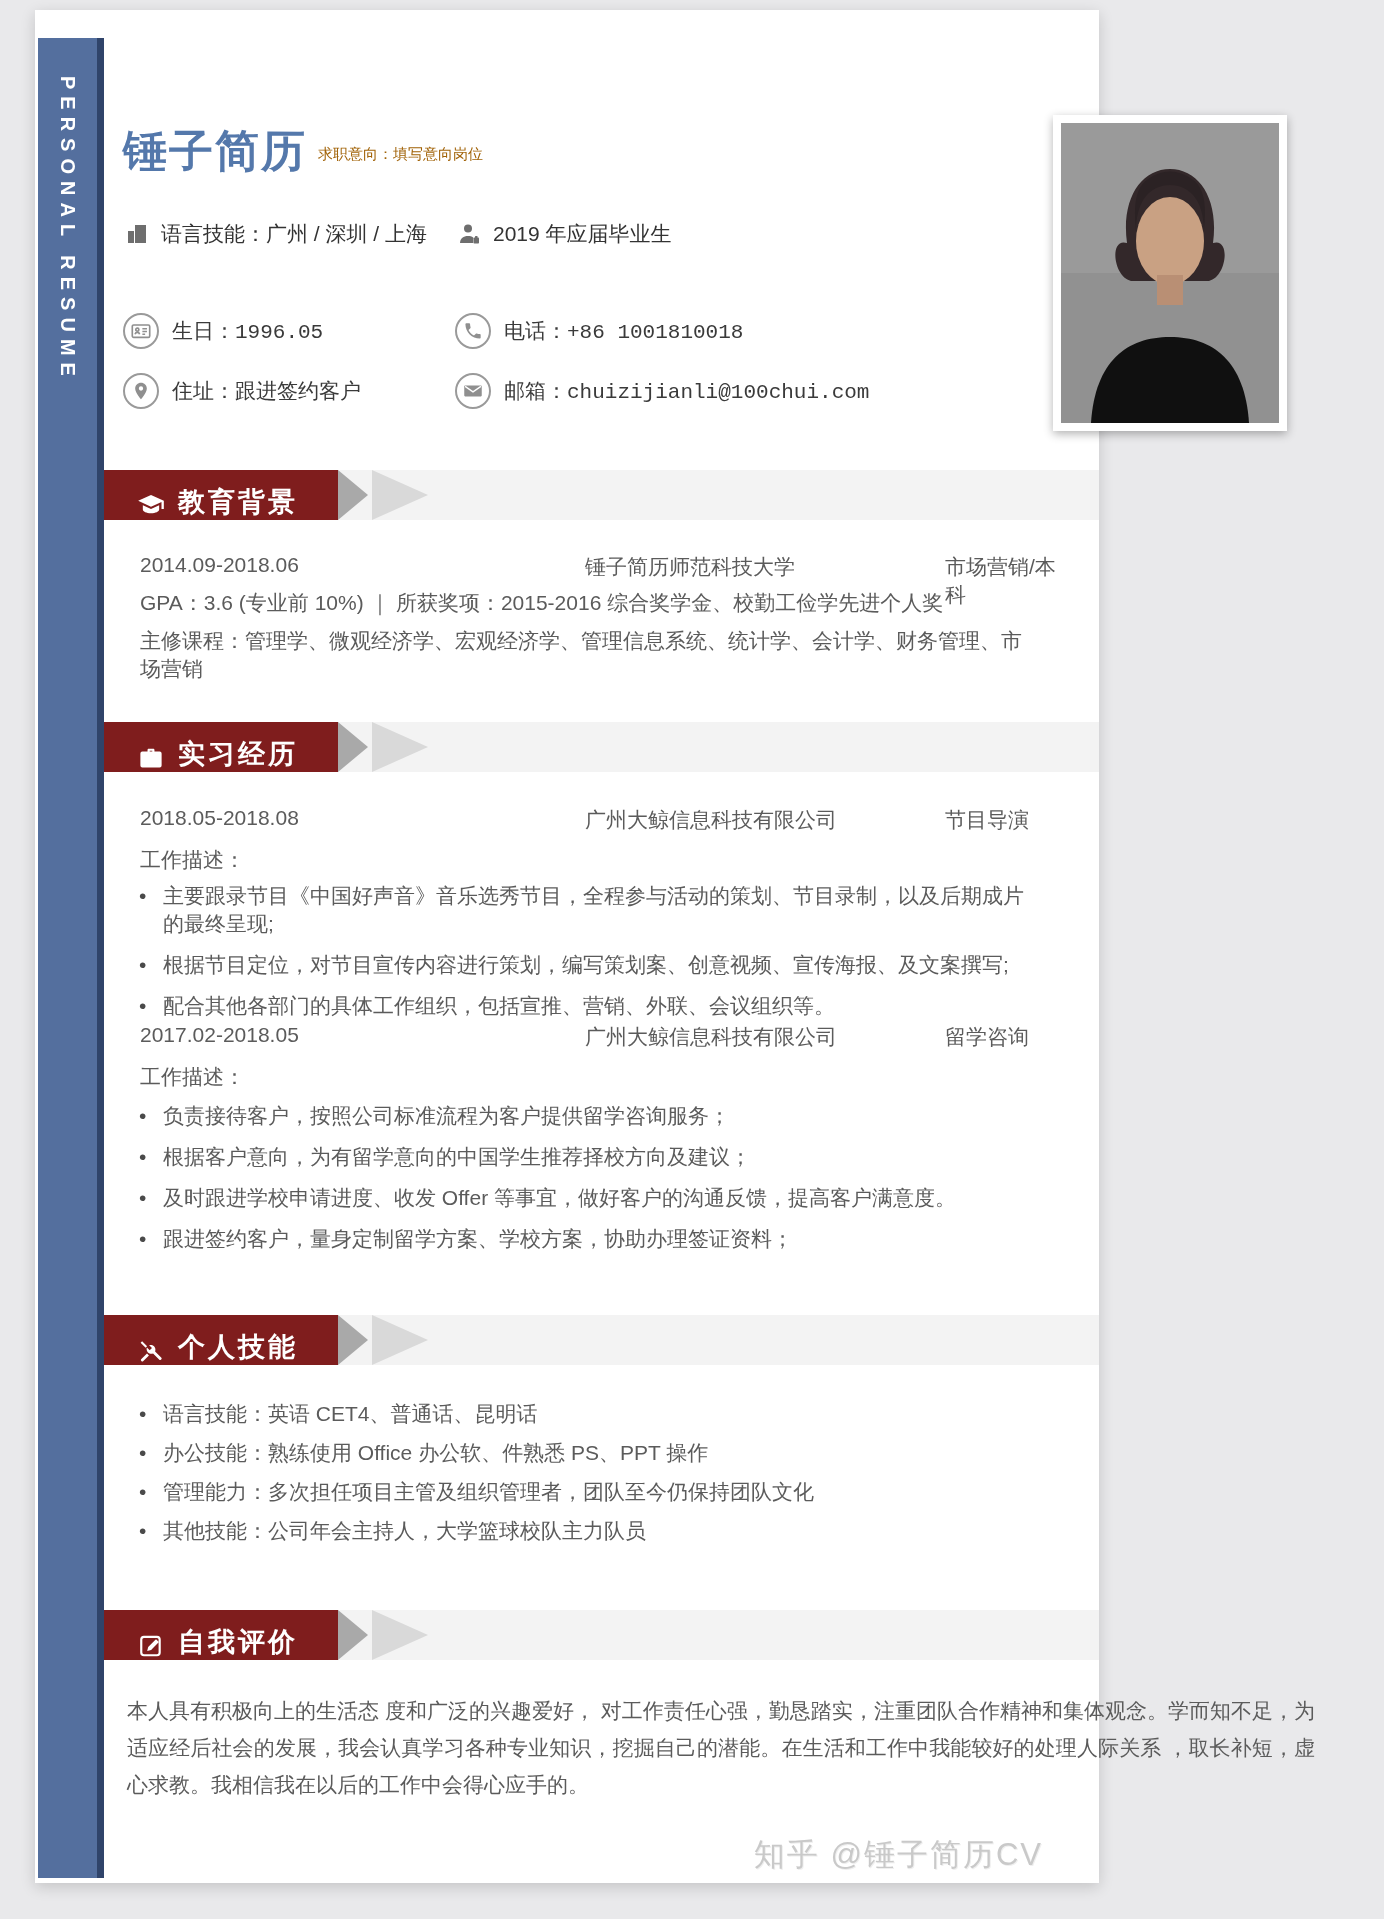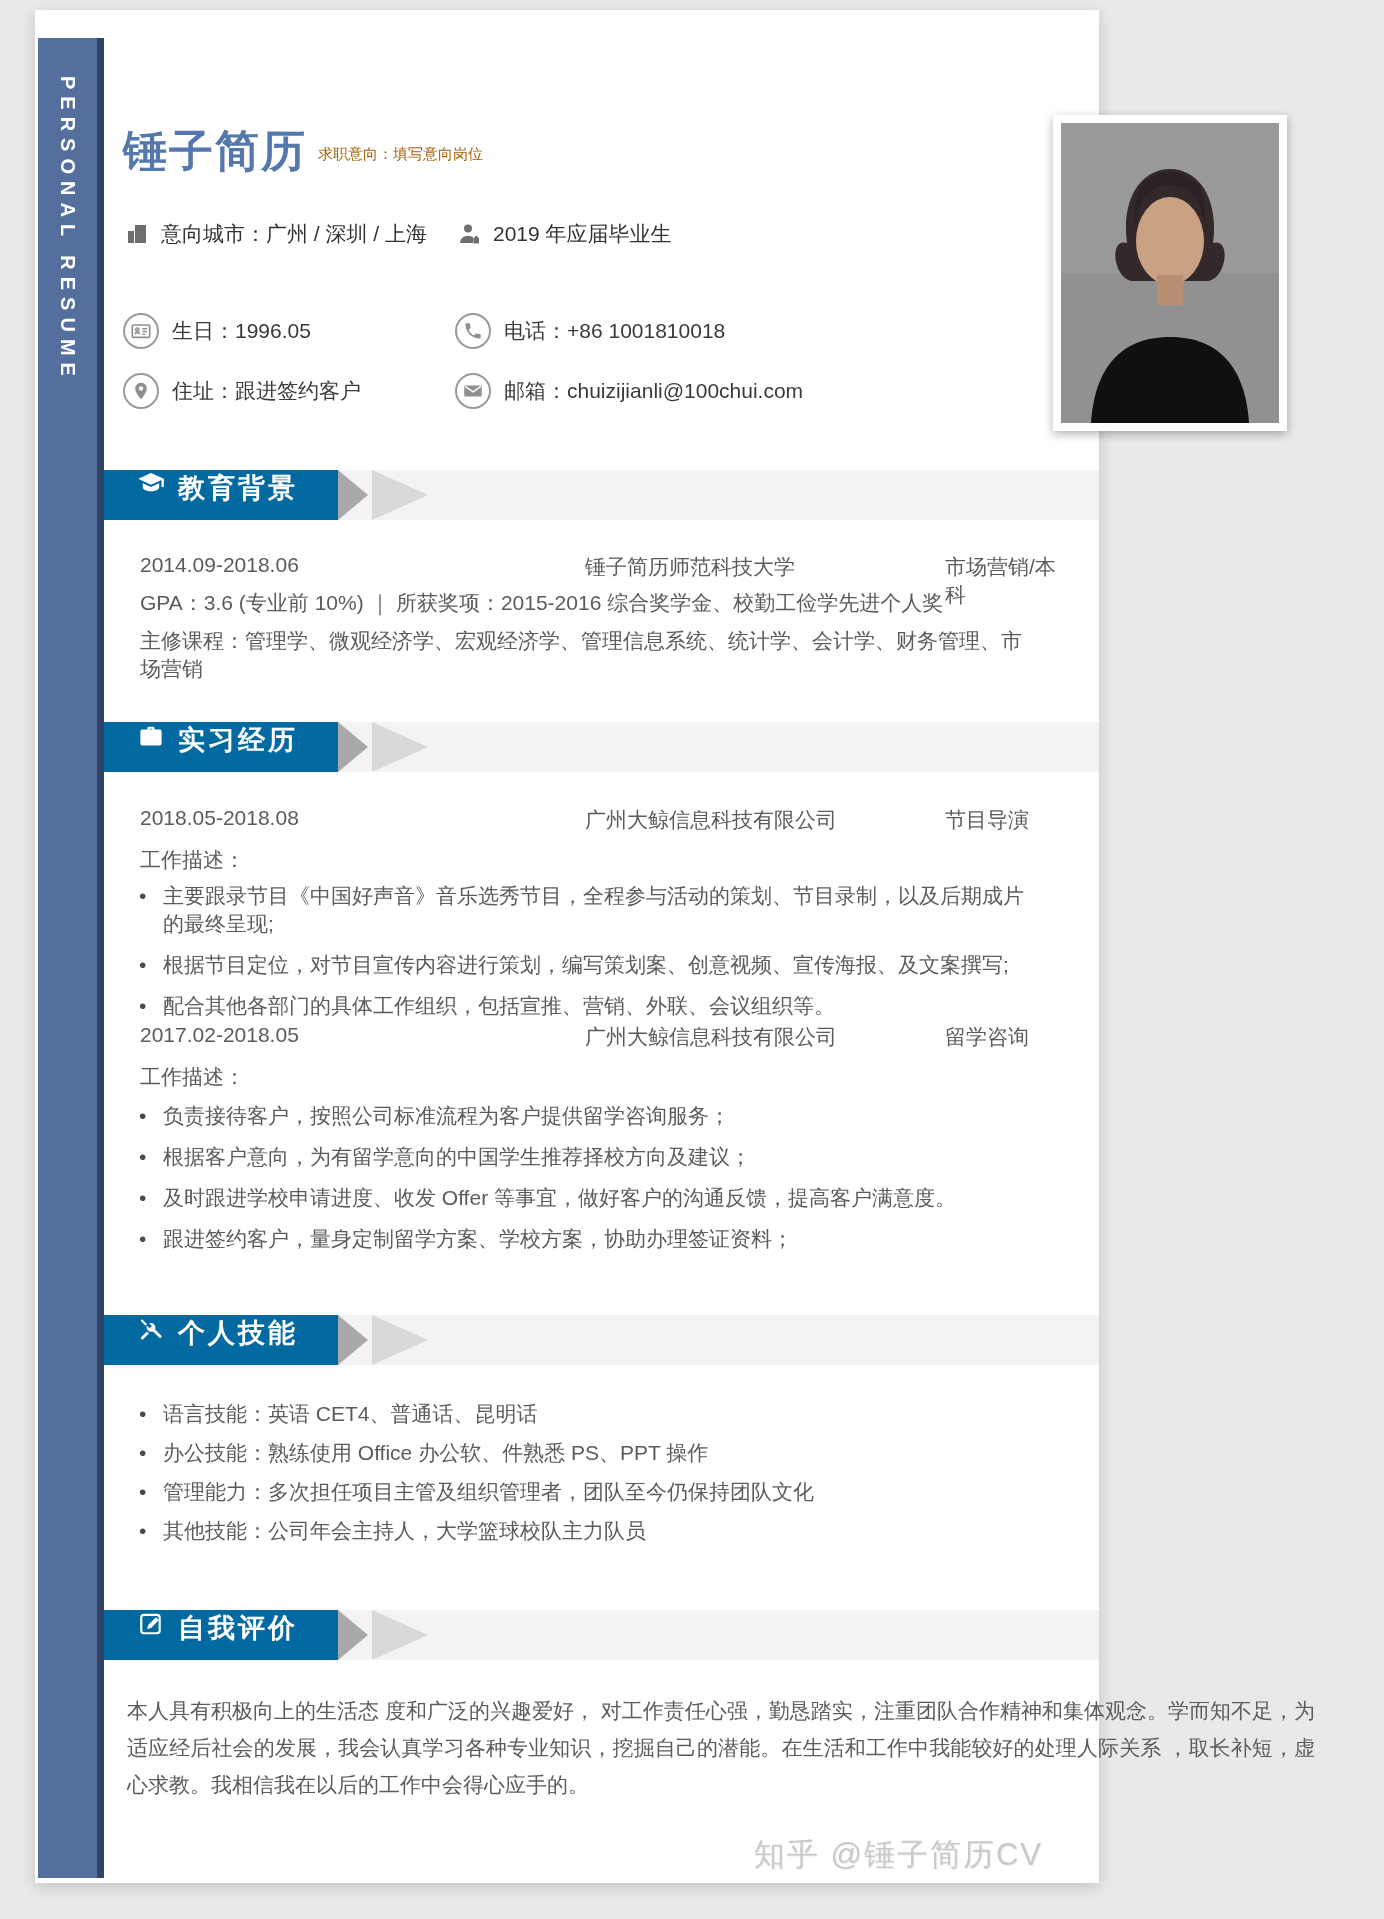--- a/index.html
+++ b/index.html
@@ -12,38 +12,38 @@
     border-right:7px solid #30446a;z-index:2;}
   .sidebar-text{position:absolute;top:38px;left:50%;transform:translateX(-50%);
     writing-mode:vertical-rl;text-orientation:sideways;color:#ffffff;font-size:20px;
     font-weight:bold;letter-spacing:7px;white-space:nowrap;}
   
   .name{position:absolute;left:88px;top:112px;font-size:44px;font-weight:bold;color:#5478ab;letter-spacing:2px;}
   .intent{position:absolute;left:283px;top:135px;font-size:15px;color:#a16207;}
   .meta-item{position:absolute;top:208px;height:32px;display:flex;align-items:center;font-size:21px;color:#333333;}
   .meta-city{left:88px;} .meta-grad{left:420px;}
   .meta-item .micon{width:28px;height:28px;margin-right:10px;display:flex;align-items:center;justify-content:center;}
-  .contact{position:absolute;height:38px;display:flex;align-items:center;font-size:21px;color:#3a3a3a;}
+  .contact{position:absolute;height:38px;display:flex;align-items:center;font-size:21px;color:#3a3a3a;font-family:Liberation Mono, monospace;}
   .c-r1{top:302px;} .c-r2{top:362px;}
   .c-c1{left:88px;} .c-c2{left:420px;}
   .cicon{width:36px;height:36px;border:2px solid #9a9a9a;border-radius:50%;box-sizing:border-box;
     display:flex;align-items:center;justify-content:center;margin-right:13px;flex:0 0 auto;}
   
   .photo{position:absolute;left:1018px;top:105px;width:218px;height:300px;background:#939393;
     border:8px solid #ffffff;box-shadow:0 3px 9px rgba(0,0,0,0.30);}
   .photo svg{display:block;}
   
   .sec{position:absolute;left:50px;right:0;height:50px;z-index:3;}
   .sec .strip{position:absolute;left:24px;right:0;top:0;height:50px;background:#f3f3f3;}
   .sec .chev{position:absolute;left:287px;top:0;width:56px;height:50px;background:#d9d9d9;
     clip-path:polygon(0 0,100% 50%,0 100%);}
   .sec .tip{position:absolute;left:253px;top:0;width:30px;height:50px;background:#a9a9a9;
     clip-path:polygon(0 0,100% 50%,0 100%);}
-  .sec .body{position:absolute;left:0;top:0;width:253px;height:50px;background:#0369a1;
-    display:flex;align-items:flex-start;box-sizing:border-box;padding-left:52px;}
+  .sec .body{position:absolute;left:0;top:0;width:253px;height:50px;background:#7f1d1d;
+    display:flex;align-items:flex-end;box-sizing:border-box;padding-left:52px;}
   .sec .body .sicon{width:28px;height:28px;margin-right:13px;display:flex;align-items:center;justify-content:center;}
   .sec .body .stitle{color:#ffffff;font-size:27px;font-weight:bold;letter-spacing:3px;white-space:nowrap;}
   .sec .fold{position:absolute;left:0;top:50px;width:19px;height:19px;background:#474747;
     clip-path:polygon(0 0,100% 0,100% 100%);}
   .row3{position:absolute;left:105px;right:34px;display:flex;font-size:21px;color:#5b5b5b;}
   .row3 .c1{width:445px;} .row3 .c2{width:360px;} .row3 .c3{flex:1;}
   .pline{position:absolute;left:105px;right:60px;font-size:21px;color:#5b5b5b;line-height:28px;}
   ul.blist{position:absolute;left:100px;right:60px;margin:0;padding:0;list-style:none;}
   ul.blist li{position:relative;padding-left:28px;font-size:21px;color:#5b5b5b;line-height:28px;}
   ul.blist li::before{content:"\2022";position:absolute;left:4px;top:0;color:#4a4a4a;}
@@ -62,21 +62,21 @@
 
     <div class="name">锤子简历</div>
     <div class="intent">求职意向：填写意向岗位</div>
 
     <div class="meta-item meta-city">
       <span class="micon">
         <svg width="24" height="24" viewBox="0 0 24 24" fill="#6e6e6e">
             <path d="M3 21V9h6v12H3zm1.5-9.5h1.3v1.3H4.5v-1.3zm2.4 0h1.3v1.3H6.9v-1.3zm-2.4 3h1.3v1.3H4.5v-1.3zm2.4 0h1.3v1.3H6.9v-1.3zM10 21V3h11v18H10zm2-15h2v2h-2V6zm4 0h2v2h-2V6zm-4 4h2v2h-2v-2zm4 0h2v2h-2v-2zm-4 4h2v2h-2v-2zm4 0h2v2h-2v-2z"></path>
           </svg>
       </span>
-      <span>意向城市：广州 / 深圳 / 上海</span>
+      <span>语言技能：广州 / 深圳 / 上海</span>
     </div>
     <div class="meta-item meta-grad">
       <span class="micon">
         <svg width="24" height="24" viewBox="0 0 24 24" fill="#6e6e6e">
             <circle cx="11" cy="6.5" r="4"></circle>
             <path d="M3 21c0-4.4 3.6-7 8-7 2 0 3.8.5 5.2 1.4V21H3z"></path>
             <rect x="16.5" y="15.5" width="5.5" height="6" rx="0.8"></rect>
             <rect x="18" y="14" width="2.5" height="2" rx="0.5"></rect>
           </svg>
       </span>

